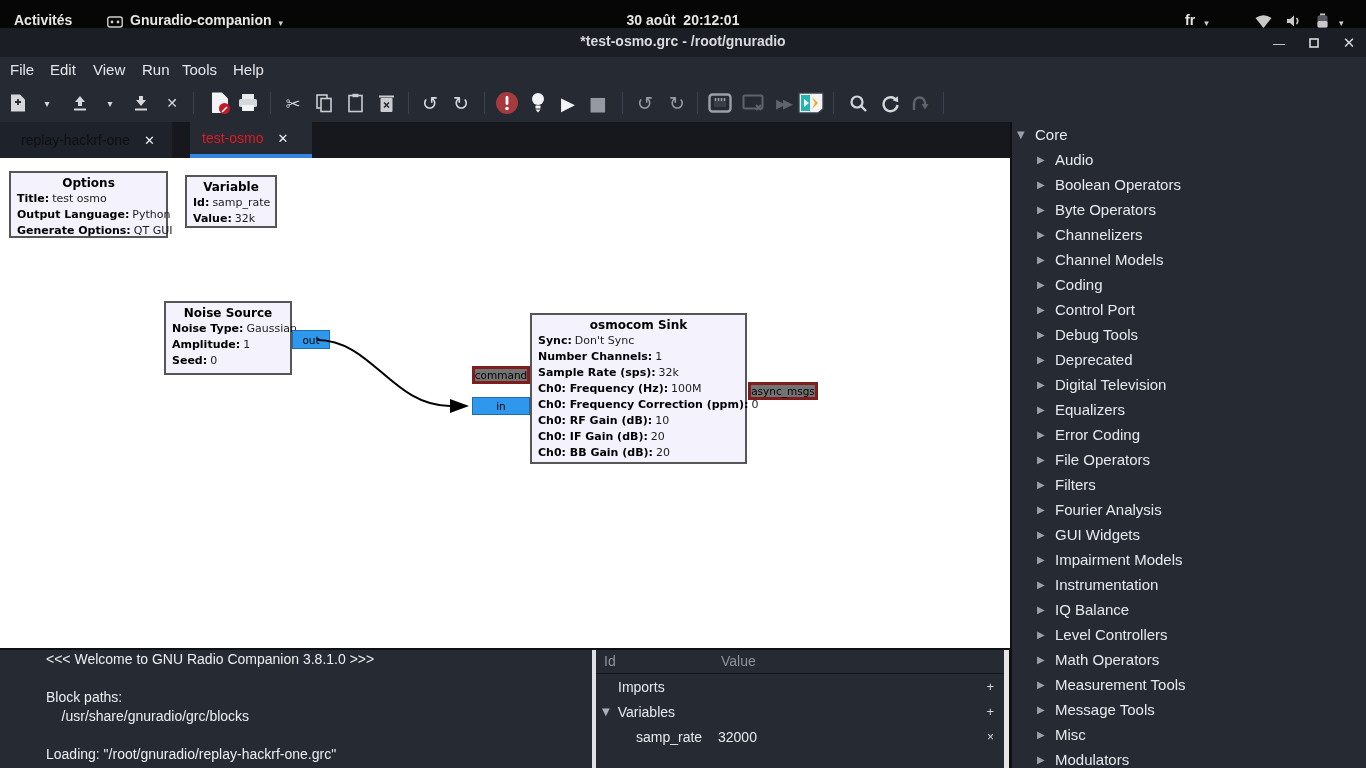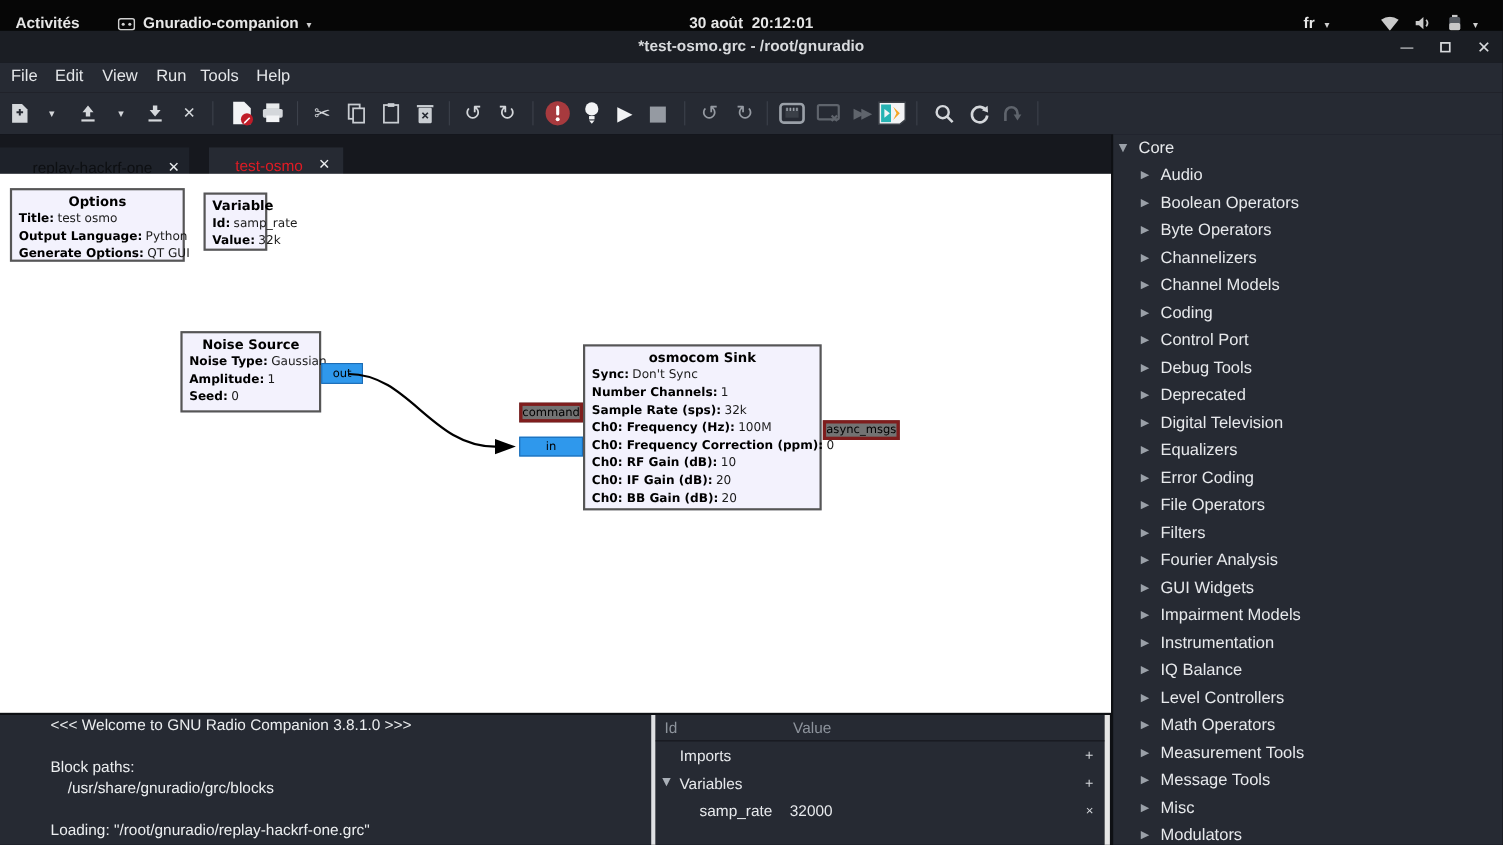--- a/index.html
+++ b/index.html
@@ -29,21 +29,21 @@
   #toolbar { left:0; top:84px; width:1366px; height:38px; background:#262a33; }
   .ti { position:absolute; top:5px; width:28px; height:28px; display:flex;
         align-items:center; justify-content:center; }
   .tsep { position:absolute; top:8px; width:1px; height:22px; background:#3c414b; }
   .g { font-family:"DejaVu Sans", sans-serif; color:#d4d7db; font-size:17px; }
   .g.dim { color:#5f646c; }
   .g.gray { color:#959aa2; }
 
   
   #tabbar { left:0; top:122px; width:1010px; height:36px; background:#16181e; }
-  .tab { position:absolute; top:12px; height:36px; display:flex; align-items:center; font-size:14px;justify-content:center; }
+  .tab { position:absolute; top:0; height:36px; display:flex; align-items:center; font-size:14px; }
   #tab1 { left:0; width:172px; background:#1e222a; color:#0d0f12; padding-left:21px; }
   #tab2 { left:190px; width:122px; background:#262a33; color:#e01b24; padding-left:12px;
           border-bottom:4px solid #3584e4; }
   .tabclose { font-weight:bold; color:#eceef0; font-size:13px; margin-left:14px; }
 
   
   #canvas { left:0; top:158px; width:1010px; height:490px; background:#ffffff; overflow:hidden; }
   .block { position:absolute; background:#f3f2fd; border:2px solid #565656;
            font-family:"DejaVu Sans", sans-serif; color:#000; }
   .btitle { text-align:center; font-weight:bold; font-size:12px; padding:3px 6px 1px 6px; }
@@ -313,21 +313,21 @@
 
 <div class="abs" id="canvas">
 
   <div class="block" style="left:9px;top:13px;width:159px;height:67px">
     <div class="btitle">Options</div>
     <div class="bline"><span class="bk">Title:</span><span class="bv">test osmo</span></div>
     <div class="bline"><span class="bk">Output Language:</span><span class="bv">Python</span></div>
     <div class="bline"><span class="bk">Generate Options:</span><span class="bv">QT GUI</span></div>
   </div>
 
-  <div class="block" style="left:185px;top:17px;width:58px;height:53px">
+  <div class="block" style="left:185px;top:17px;width:92px;height:53px">
     <div class="btitle">Variable</div>
     <div class="bline"><span class="bk">Id:</span><span class="bv">samp_rate</span></div>
     <div class="bline"><span class="bk">Value:</span><span class="bv">32k</span></div>
   </div>
 
   <div class="block" style="left:164px;top:143px;width:128px;height:74px">
     <div class="btitle">Noise Source</div>
     <div class="bline"><span class="bk">Noise Type:</span><span class="bv">Gaussian</span></div>
     <div class="bline"><span class="bk">Amplitude:</span><span class="bv">1</span></div>
     <div class="bline"><span class="bk">Seed:</span><span class="bv">0</span></div>

